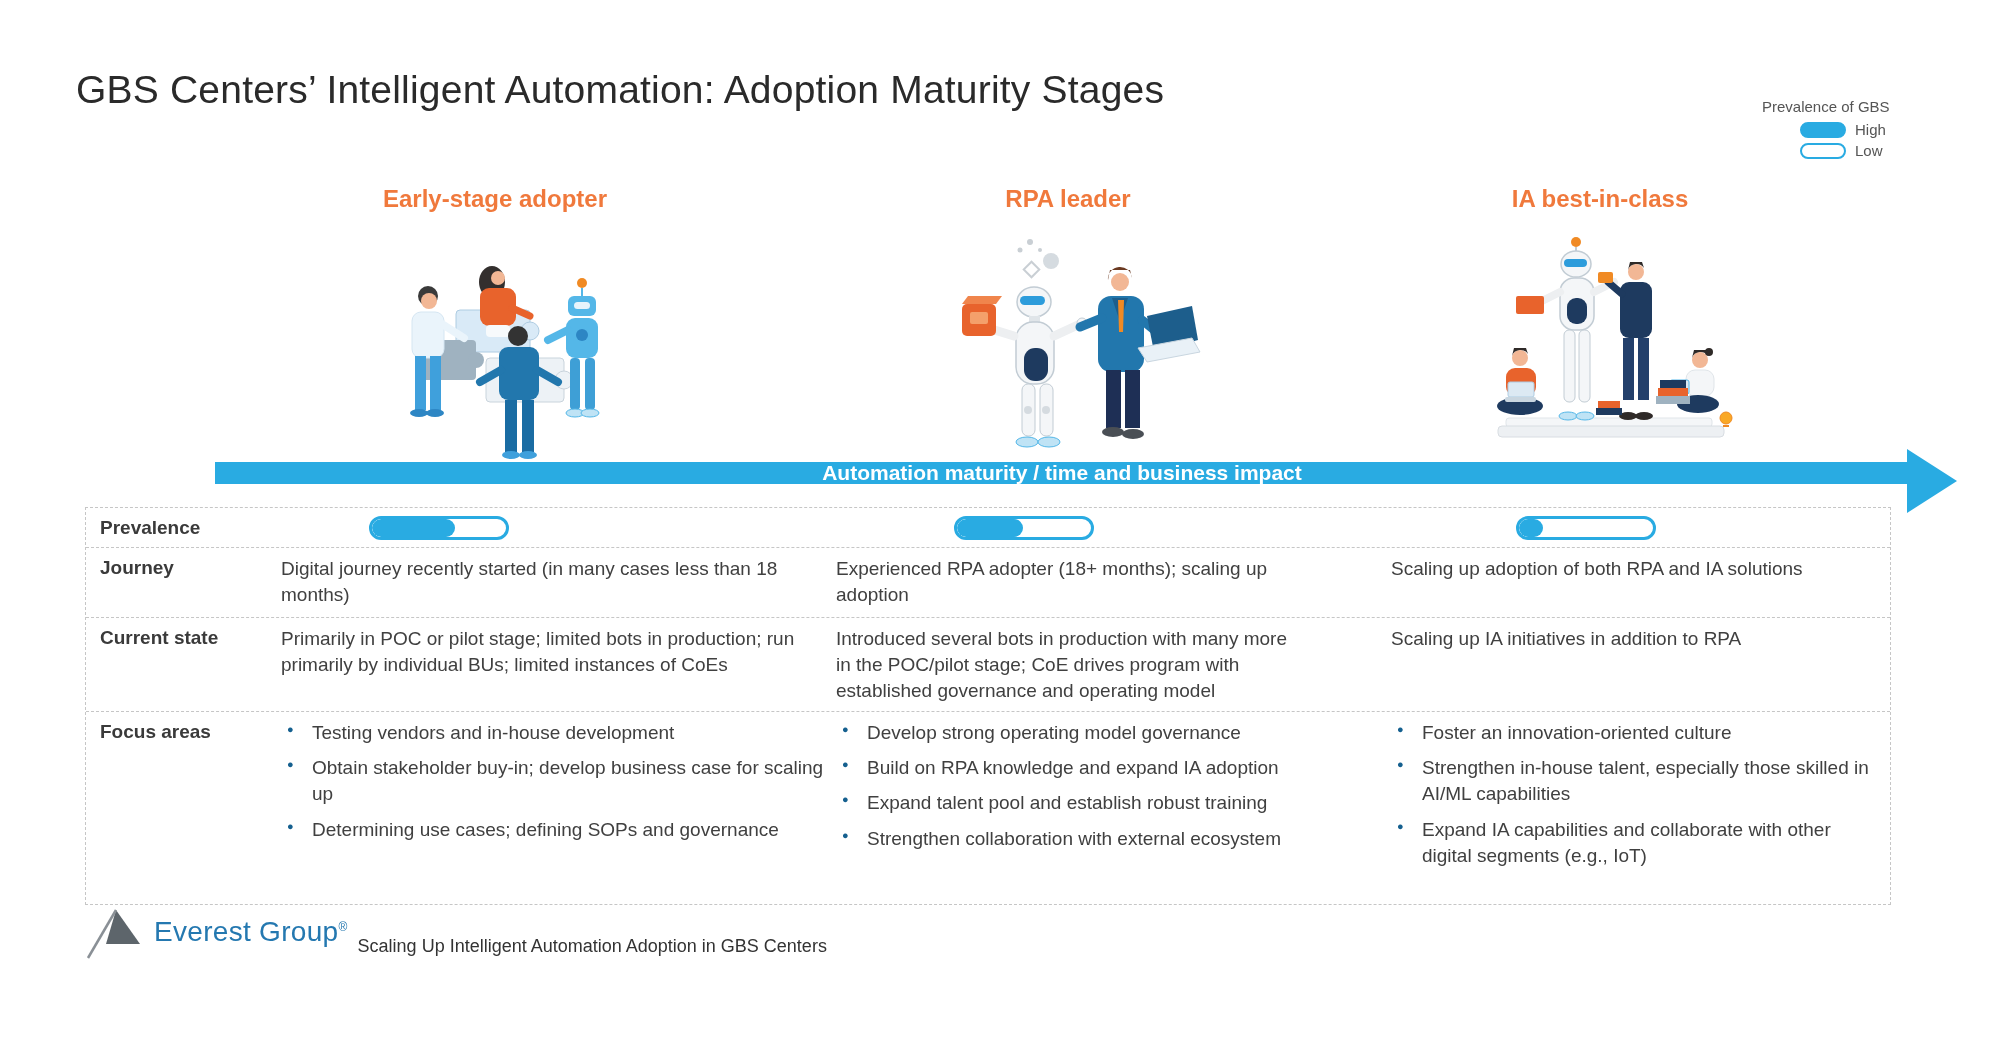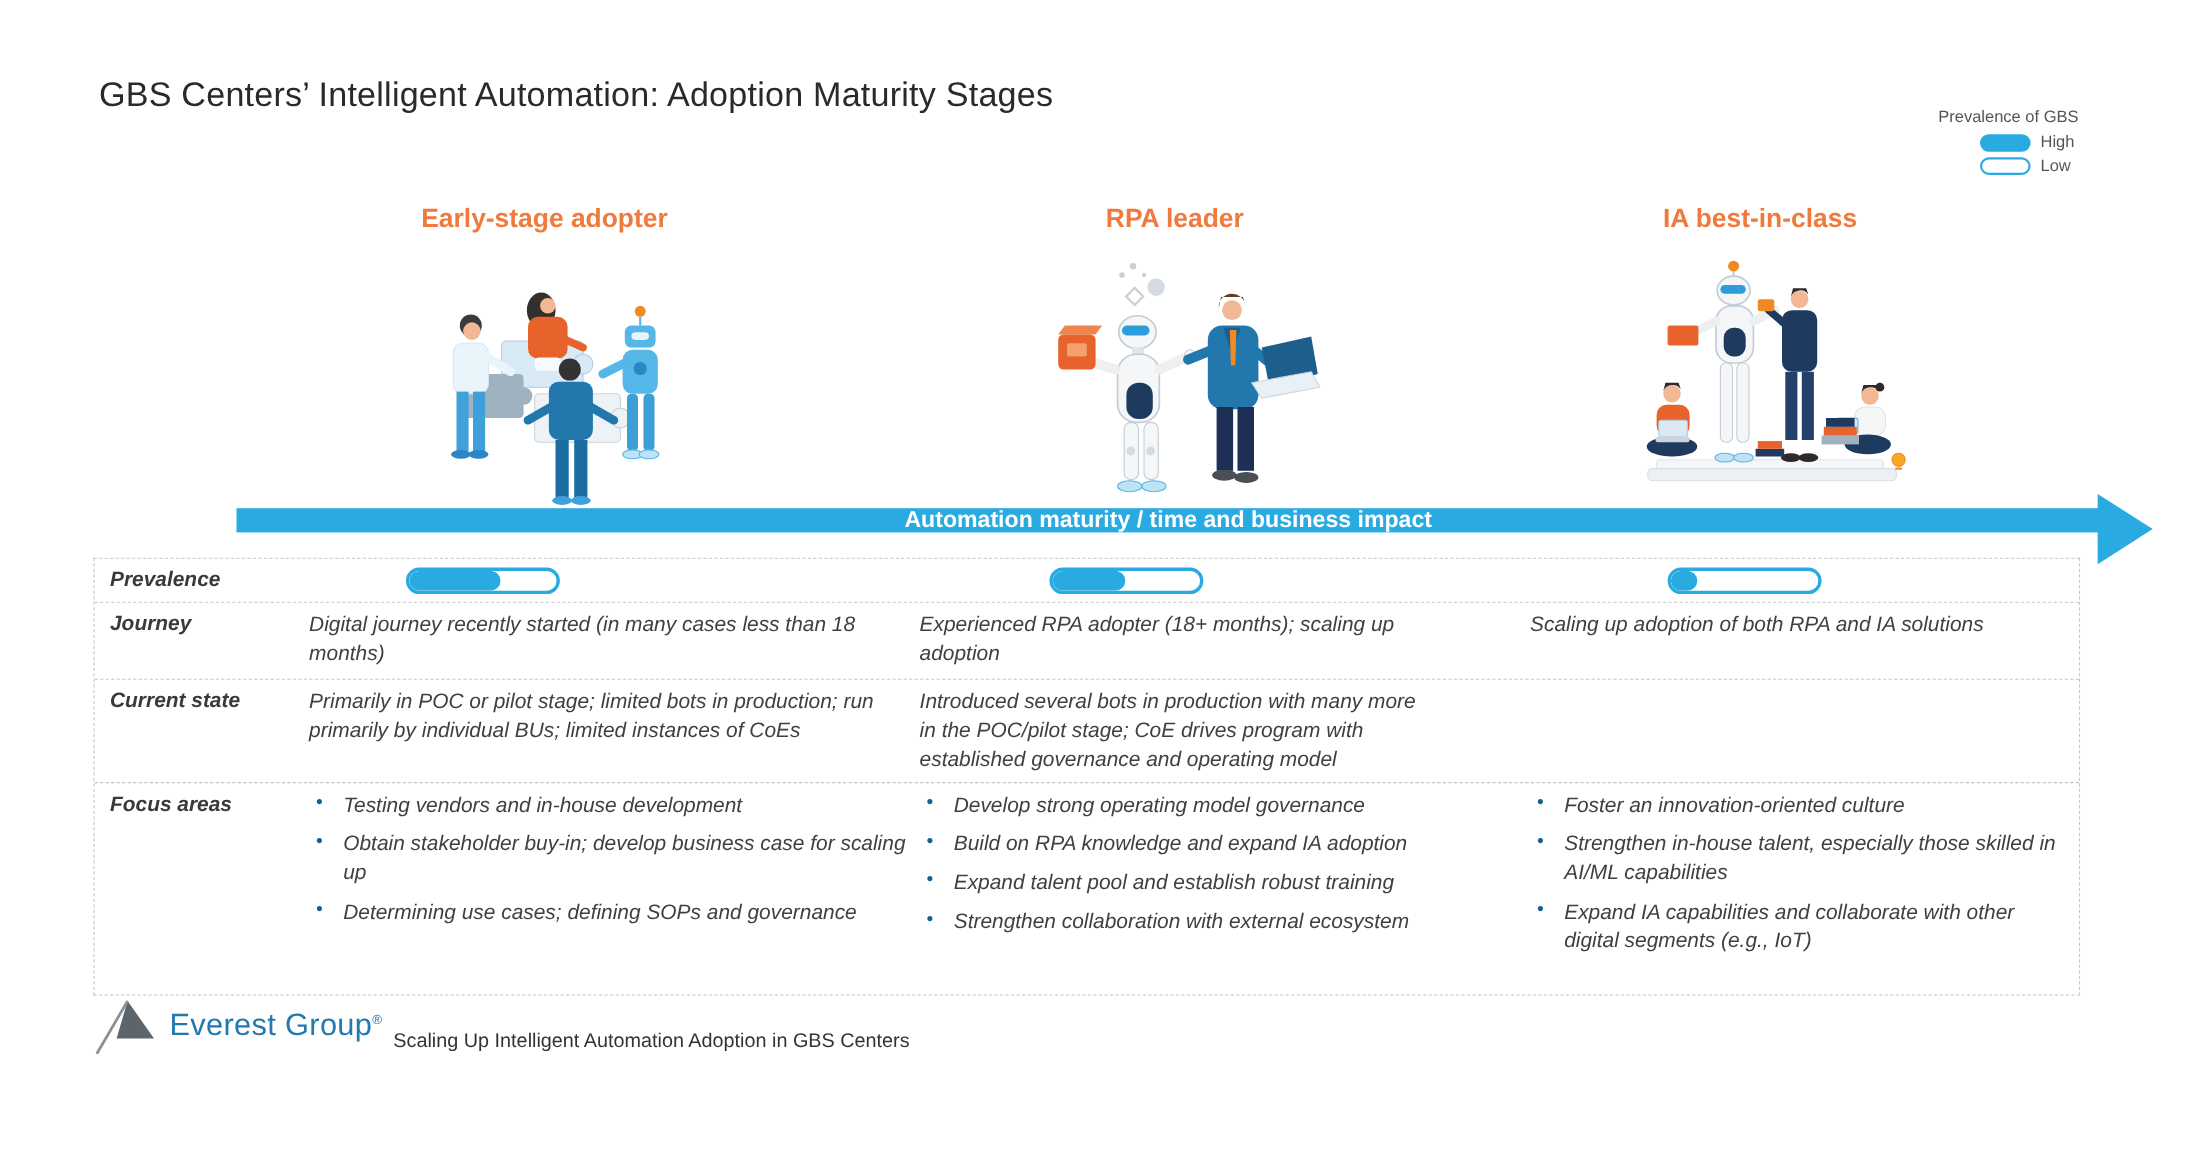--- a/index.html
+++ b/index.html
@@ -1,20 +1,20 @@
 <!DOCTYPE html>
 <html><head>
 <meta charset="utf-8">
 <style>
   * { margin:0; padding:0; box-sizing:border-box; }
   html,body { background:#ffffff; }
   body { font-family:"Liberation Sans", sans-serif; color:#3d3d3d; }
   .canvas { position:relative; width:2000px; height:1046px; background:#fff; overflow:hidden; }
 
-  .title { position:absolute; left:90px; top:68px; font-size:31px; font-weight:400; color:#2a2a2a; letter-spacing:0.2px; }
+  .title { position:absolute; left:76px; top:68px; font-size:39px; font-weight:400; color:#2a2a2a; letter-spacing:0.2px; }
 
   
   .legend { position:absolute; left:1752px; top:98px; width:180px; font-size:15px; color:#555; }
   .legend-title { margin-bottom:6px; padding-left:10px; }
   .legend-row { display:flex; align-items:center; gap:9px; margin:4px 0 0 48px; }
   .pill-sm { width:46px; height:16px; border-radius:9px; border:2px solid #29ABE2; background:#fff; }
   .pill-sm.solid { background:#29ABE2; }
 
   
   .stage-header { position:absolute; top:185px; width:390px; text-align:center; font-size:24px; font-weight:700; color:#F0793C; }
@@ -24,21 +24,21 @@
   .illus { position:absolute; top:220px; }
   .il-1 { left:368px; } .il-2 { left:942px; } .il-3 { left:1468px; }
 
   
   .arrow-bar { position:absolute; left:215px; top:462px; width:1694px; height:22px; background:#29ABE2; display:flex; align-items:center; justify-content:center; }
   .arrow-label { color:#ffffff; font-size:21px; font-weight:700; }
   .arrow-head { position:absolute; left:1907px; top:449px; width:0; height:0; border-top:32px solid transparent; border-bottom:32px solid transparent; border-left:50px solid #29ABE2; }
 
   
   .matrix { position:absolute; left:85px; top:507px; width:1806px; height:398px; border:1px dashed #c6c6c6; }
-  .mrow { position:relative; border-bottom:1px dashed #c6c6c6;font-style:italic; }
+  .mrow { position:relative; border-bottom:1px dashed #c6c6c6; }
   .mrow:last-child { border-bottom:none; }
   .row-prevalence { height:40px; }
   .row-journey { height:70px; }
   .row-current { height:94px; }
   .row-focus { height:192px; }
   .row-label { position:absolute; left:14px; top:9px; font-size:19px; font-weight:700; color:#3a3a3a; }
   .cell { position:absolute; top:8px; font-size:19px; line-height:1.38; color:#404040; }
   .c1 { left:195px; width:548px; }
   .c2 { left:750px; width:462px; }
   .c3 { left:1305px; width:492px; }
@@ -258,20 +258,21 @@
       <div class="row-label">Journey</div>
       <div class="cell c1">Digital journey recently started (in many cases less than 18 months)</div>
       <div class="cell c2">Experienced RPA adopter (18+ months); scaling up adoption</div>
       <div class="cell c3">Scaling up adoption of both RPA and IA solutions</div>
     </div>
 
     <div class="mrow row-current">
       <div class="row-label">Current state</div>
       <div class="cell c1">Primarily in POC or pilot stage; limited bots in production; run primarily by individual BUs; limited instances of CoEs</div>
       <div class="cell c2">Introduced several bots in production with many more in the POC/pilot stage; CoE drives program with established governance and operating model</div>
+      <div class="cell c3">Scaling up IA initiatives in addition to RPA</div>
     </div>
 
     <div class="mrow row-focus">
       <div class="row-label">Focus areas</div>
       <ul class="focus-list cell c1">
         <li>Testing vendors and in-house development</li>
         <li>Obtain stakeholder buy-in; develop business case for scaling up</li>
         <li>Determining use cases; defining SOPs and governance</li>
       </ul>
       <ul class="focus-list cell c2">

